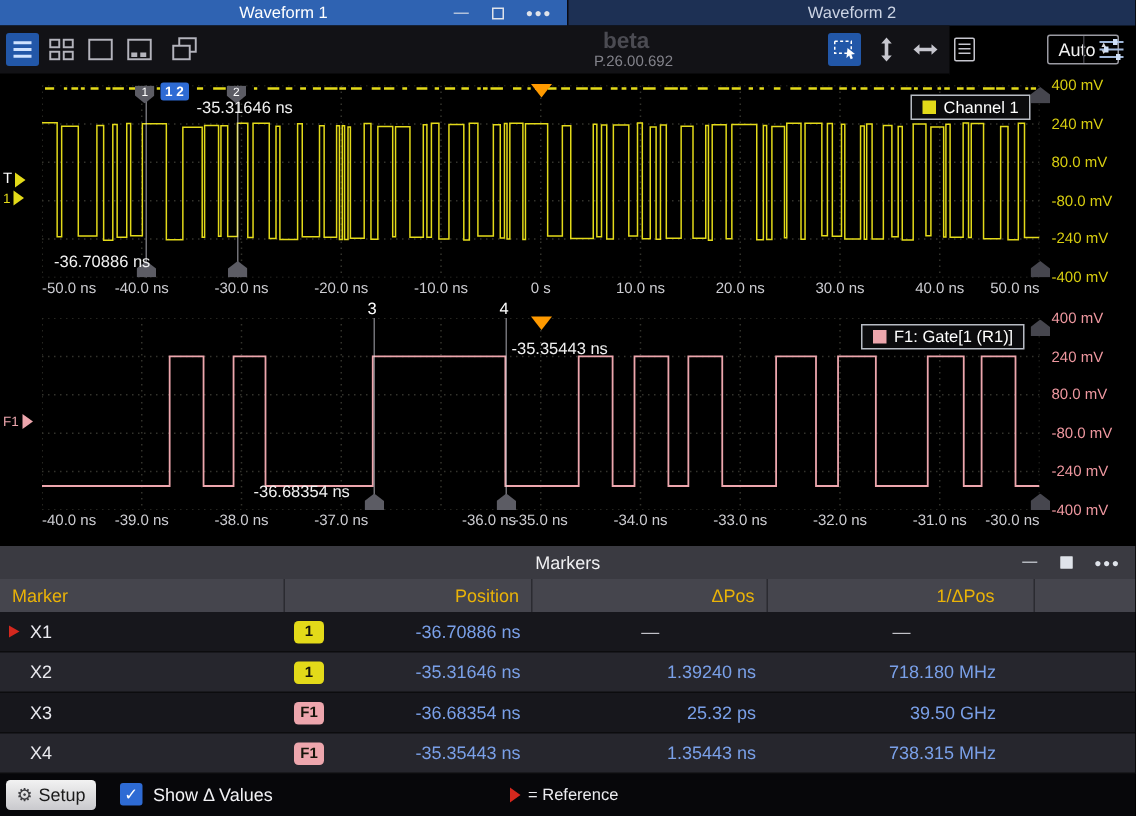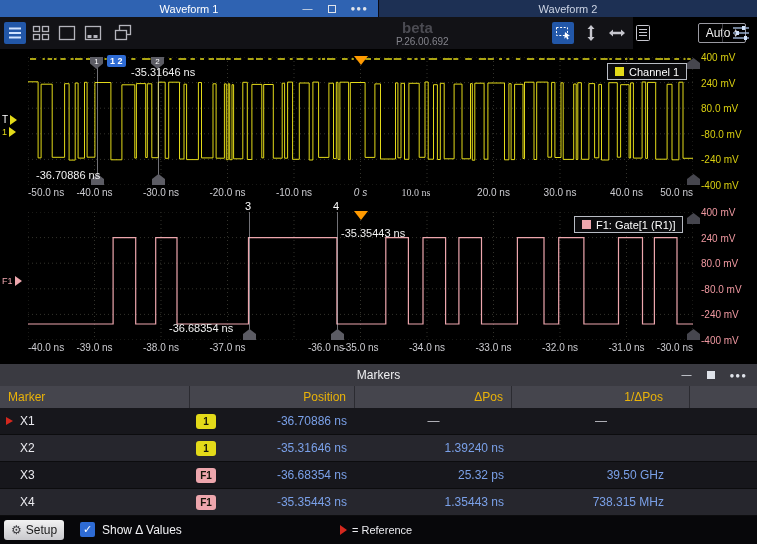--- a/index.html
+++ b/index.html
@@ -240,22 +240,22 @@
         <line x1="0" y1="128.0" x2="665" y2="128.0" stroke="#33332c" stroke-width="1" stroke-dasharray="1 3"></line>
         <path d="M0 112.0H85.1V25.6H107.7V112.0H127.7V25.6H149.0V112.0H220.5V25.6H308.9V112.0H357.8V25.6H380.4V112.0H395.0V25.6H417.6V112.0H430.9V25.6H453.5V112.0H489.4V25.6H516.0V112.0H530.7V25.6H555.9V112.0H590.5V25.6H614.5V112.0H626.4V25.6H649.0V112.0H665" fill="none" stroke="#eda6ad" stroke-width="1.2"></path>
       </svg>
 
     <div id="w1x" class="xlabels" style="top:187px">
         <span style="left: 28px; transform: none;">-50.0 ns</span>
         <span style="left: 94.5px; transform: translateX(-50%);">-40.0 ns</span>
         <span style="left: 161px; transform: translateX(-50%);">-30.0 ns</span>
         <span style="left: 227.5px; transform: translateX(-50%);">-20.0 ns</span>
         <span style="left: 294px; transform: translateX(-50%);">-10.0 ns</span>
-        <span style="left: 360.5px; transform: translateX(-50%); font-style: italic;">0 s</span>
-        <span style="left: 416px; transform: translateX(-50%); font-family: Liberation Serif, serif;">10.0 ns</span>
+        <span style="left: 360.5px; transform: translateX(-50%);">0 s</span>
+        <span style="left: 427px; transform: translateX(-50%);">10.0 ns</span>
         <span style="left: 493.5px; transform: translateX(-50%);">20.0 ns</span>
         <span style="left: 560px; transform: translateX(-50%);">30.0 ns</span>
         <span style="left: 626.5px; transform: translateX(-50%);">40.0 ns</span>
         <span style="left: 693px; transform: translateX(-100%);">50.0 ns</span>
       </div>
     <div id="w2x" class="xlabels" style="top:342px">
         <span style="left: 28px; transform: none;">-40.0 ns</span>
         <span style="left: 94.5px; transform: translateX(-50%);">-39.0 ns</span>
         <span style="left: 161px; transform: translateX(-50%);">-38.0 ns</span>
         <span style="left: 227.5px; transform: translateX(-50%);">-37.0 ns</span>
@@ -365,20 +365,21 @@
       <span class="num dash">—</span>
       <span class="num dash">—</span>
       <span></span>
     </div>
     <div class="mkrow r-light">
       <span class="refcell"></span>
       <span class="mk-name">X2</span>
       <span class="mk-badge" style="background: rgb(227, 218, 25);">1</span>
       <span class="num">-35.31646 ns</span>
       <span class="num">1.39240 ns</span>
+      <span class="num inv">718.180 MHz</span>
       <span></span>
     </div>
     <div class="mkrow r-dark">
       <span class="refcell"></span>
       <span class="mk-name">X3</span>
       <span class="mk-badge" style="background: rgb(237, 166, 173);">F1</span>
       <span class="num">-36.68354 ns</span>
       <span class="num">25.32 ps</span>
       <span class="num inv">39.50 GHz</span>
       <span></span>

